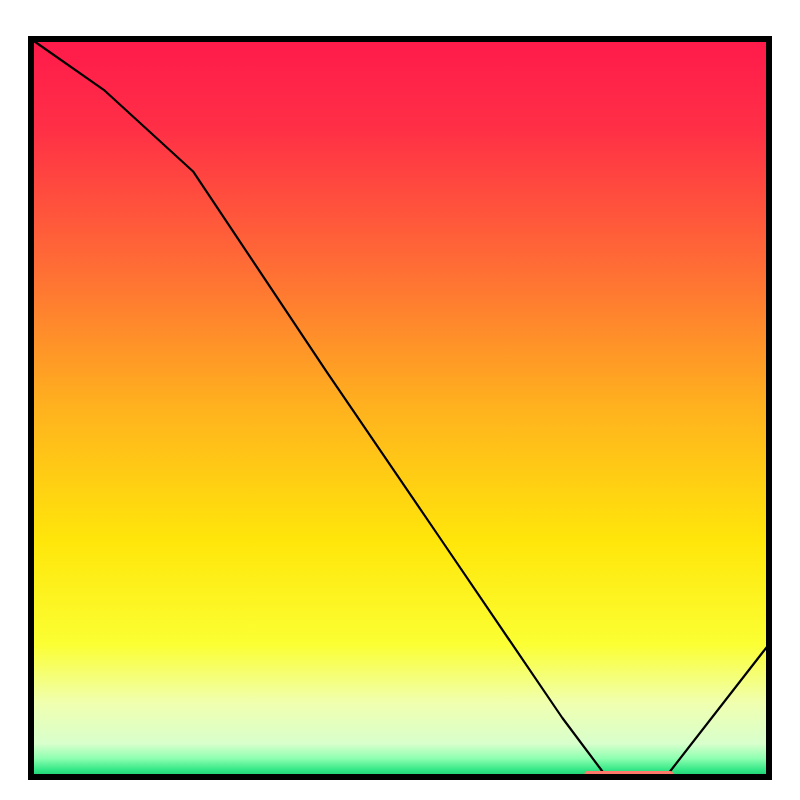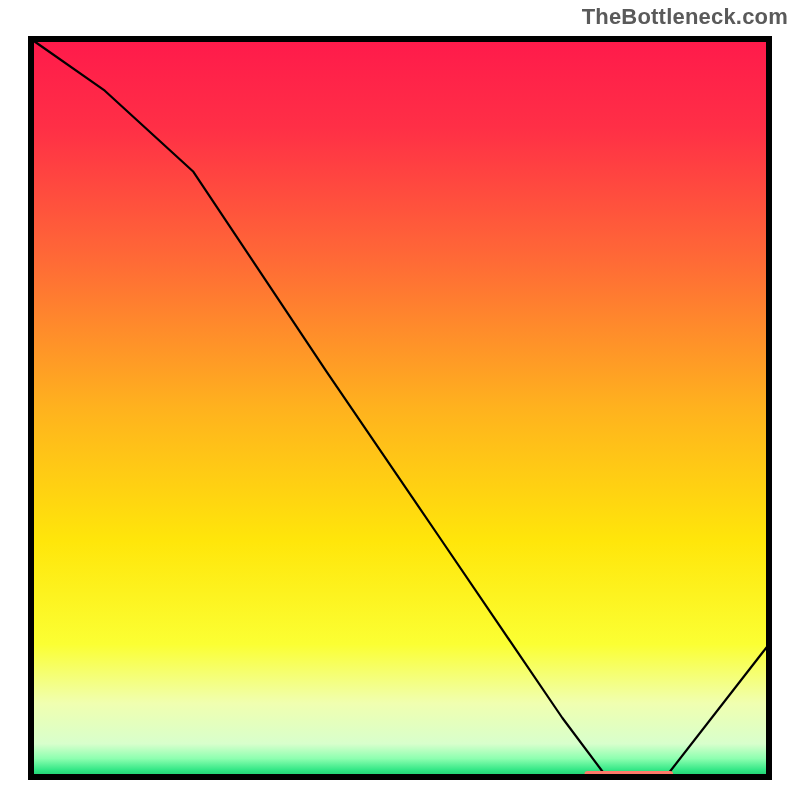--- a/index.html
+++ b/index.html
@@ -30,21 +30,20 @@
     top: 28px;
     width: 760px;
     height: 760px;
   }
   svg { display: block; }
 </style>
 </head>
 <body>
 
 <div class="wrap">
-  <div class="watermark">TheBottleneck.com</div>
 
   <div class="plot">
     <svg id="chart-svg" width="760" height="760" viewBox="0 0 760 760">
         <defs>
           <linearGradient id="bg-grad" x1="0" y1="0" x2="0" y2="1">
             <stop offset="0.00%" stop-color="#ff1a4b"></stop>
             <stop offset="12.00%" stop-color="#ff2f46"></stop>
             <stop offset="30.00%" stop-color="#ff6a36"></stop>
             <stop offset="50.00%" stop-color="#ffb21e"></stop>
             <stop offset="68.00%" stop-color="#ffe60a"></stop>

